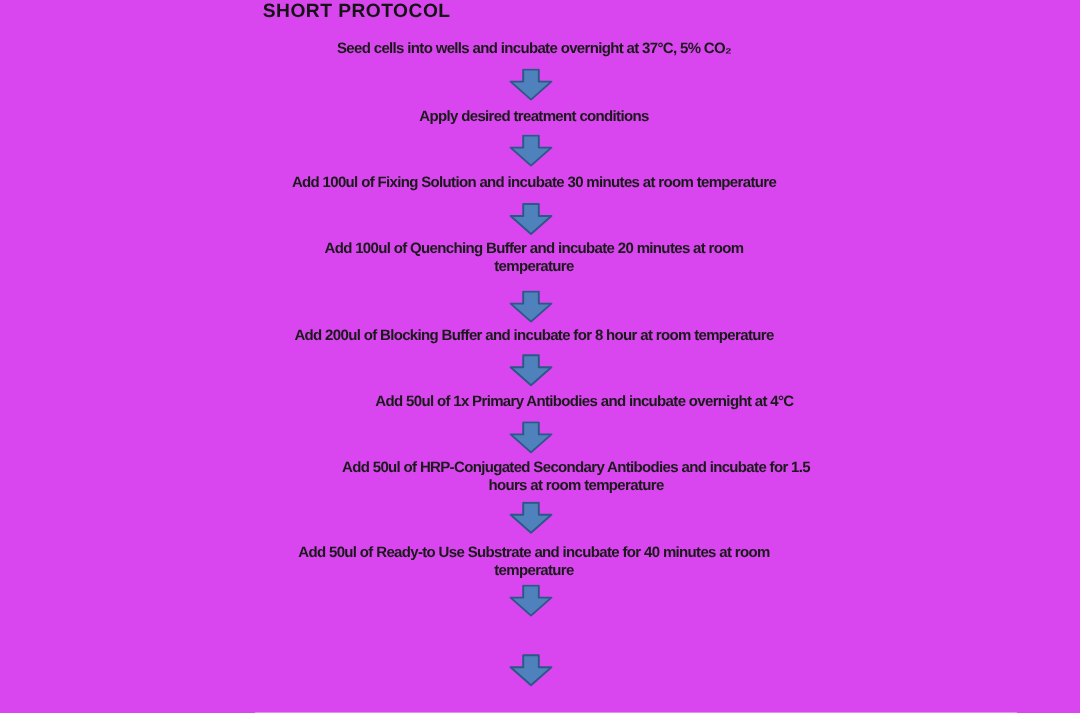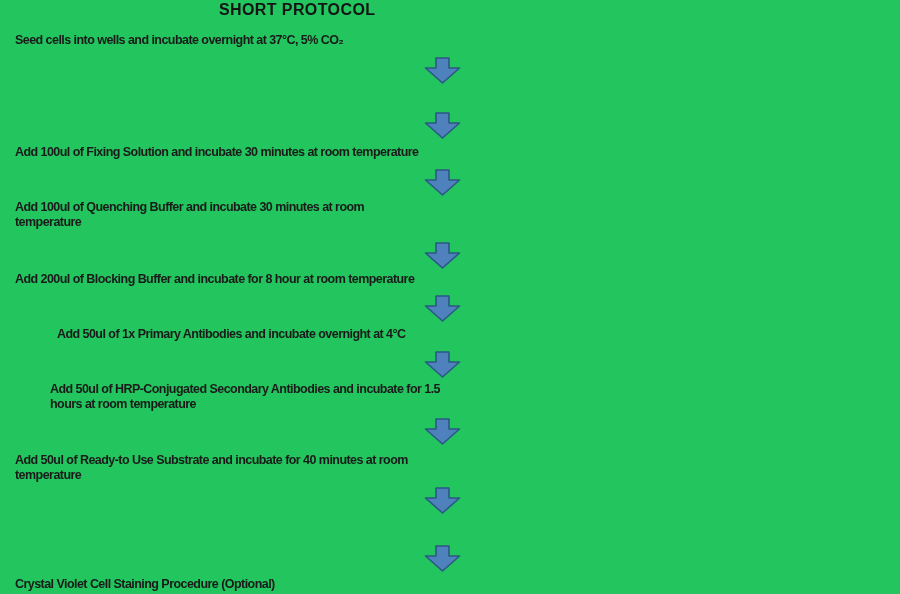--- a/index.html
+++ b/index.html
@@ -4,39 +4,39 @@
 <style>
   html, body {
     margin: 0;
     padding: 0;
     background: #ffffff;
   }
   #canvas {
     position: relative;
     width: 900px;
     height: 594px;
-    background: #22c55e;
+    background: #d946ef;
     overflow: hidden;
     font-family: "Liberation Sans", sans-serif;
   }
   .title {
     position: absolute;
     left: 219px;
     top: 1px;
     font-size: 16px;
     font-weight: bold;
     letter-spacing: 0.4px;
     color: #141414;
     white-space: nowrap;
   }
   .step {
     position: absolute;
-    left: 15px;
+    left: 4px;
     width: 882px;
-    text-align: left;
+    text-align: center;
     font-size: 12.5px;
     font-weight: bold;
     letter-spacing: -0.55px;
     line-height: 14.5px;
     color: #1a1a1a;
     white-space: pre-line;
   }
   .arrow {
     position: absolute;
     left: 424px;
@@ -63,34 +63,35 @@
 
   <div class="title">SHORT PROTOCOL</div>
 
   <div class="step s1">Seed cells into wells and incubate overnight at 37°C, 5% CO₂</div>
   <div class="arrow a1">
     <svg width="37" height="27" viewBox="0 0 37 27">
         <path d="M12 1 H25 V11 H35.5 L18.5 26 L1.5 11 H12 Z" stroke-width="1.6" stroke-linejoin="round" fill="#4f81bd" stroke="#2b5884"></path>
       </svg>
   </div>
 
+  <div class="step s2">Apply desired treatment conditions</div>
   <div class="arrow a2">
     <svg width="37" height="27" viewBox="0 0 37 27">
         <path d="M12 1 H25 V11 H35.5 L18.5 26 L1.5 11 H12 Z" stroke-width="1.6" stroke-linejoin="round" fill="#4f81bd" stroke="#2b5884"></path>
       </svg>
   </div>
 
   <div class="step s3">Add 100ul of Fixing Solution and incubate 30 minutes at room temperature</div>
   <div class="arrow a3">
     <svg width="37" height="27" viewBox="0 0 37 27">
         <path d="M12 1 H25 V11 H35.5 L18.5 26 L1.5 11 H12 Z" stroke-width="1.6" stroke-linejoin="round" fill="#4f81bd" stroke="#2b5884"></path>
       </svg>
   </div>
 
-  <div class="step s4">Add 100ul of Quenching Buffer and incubate 30 minutes at room
+  <div class="step s4">Add 100ul of Quenching Buffer and incubate 20 minutes at room
 temperature</div>
   <div class="arrow a4">
     <svg width="37" height="27" viewBox="0 0 37 27">
         <path d="M12 1 H25 V11 H35.5 L18.5 26 L1.5 11 H12 Z" stroke-width="1.6" stroke-linejoin="round" fill="#4f81bd" stroke="#2b5884"></path>
       </svg>
   </div>
 
   <div class="step s5">Add 200ul of Blocking Buffer and incubate for 8 hour at room temperature</div>
   <div class="arrow a5">
     <svg width="37" height="27" viewBox="0 0 37 27">
@@ -120,15 +121,14 @@
         <path d="M12 1 H25 V11 H35.5 L18.5 26 L1.5 11 H12 Z" stroke-width="1.6" stroke-linejoin="round" fill="#4f81bd" stroke="#2b5884"></path>
       </svg>
   </div>
 
   <div class="arrow a9">
     <svg width="37" height="27" viewBox="0 0 37 27">
         <path d="M12 1 H25 V11 H35.5 L18.5 26 L1.5 11 H12 Z" stroke-width="1.6" stroke-linejoin="round" fill="#4f81bd" stroke="#2b5884"></path>
       </svg>
   </div>
 
-  <div class="step s10">Crystal Violet Cell Staining Procedure (Optional)</div>
 
 </div>
 
 </body></html>

